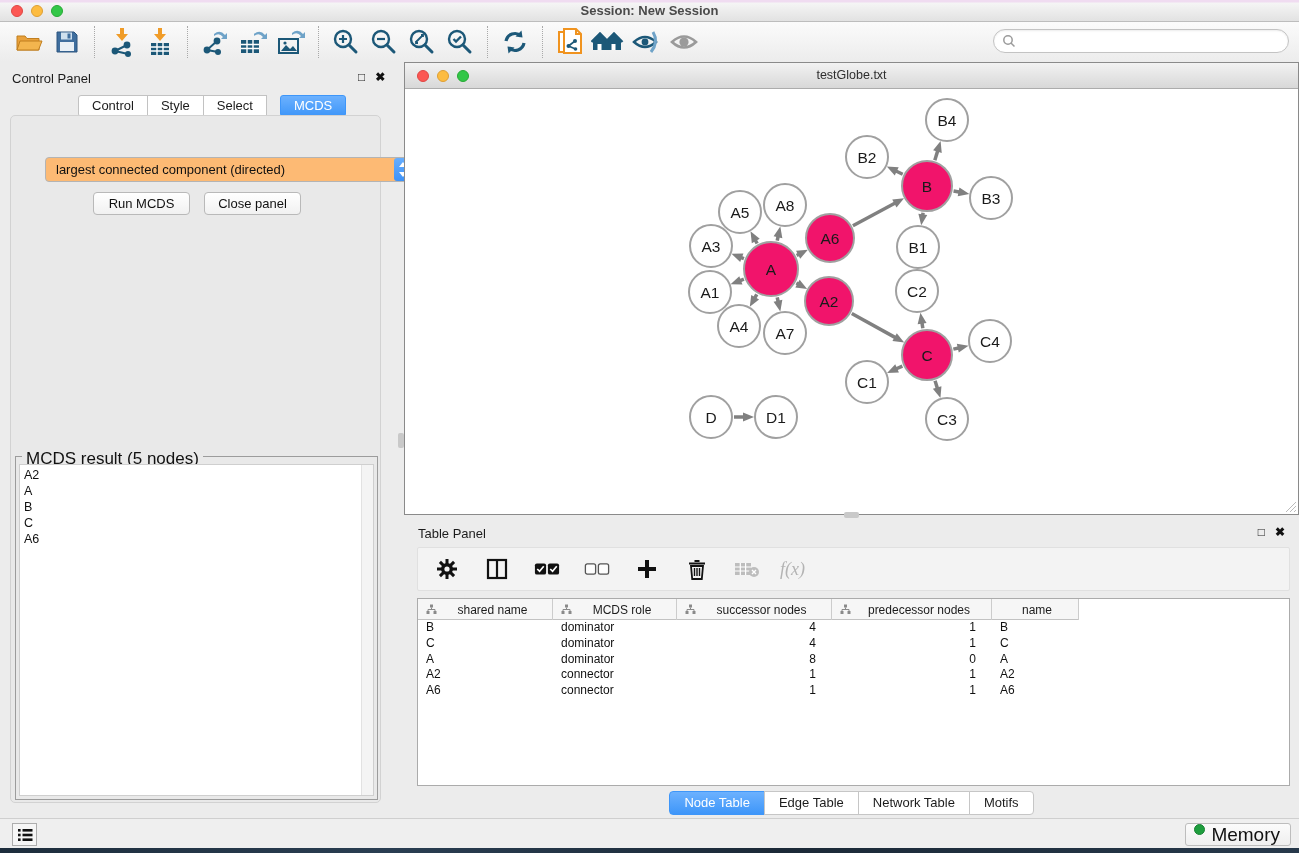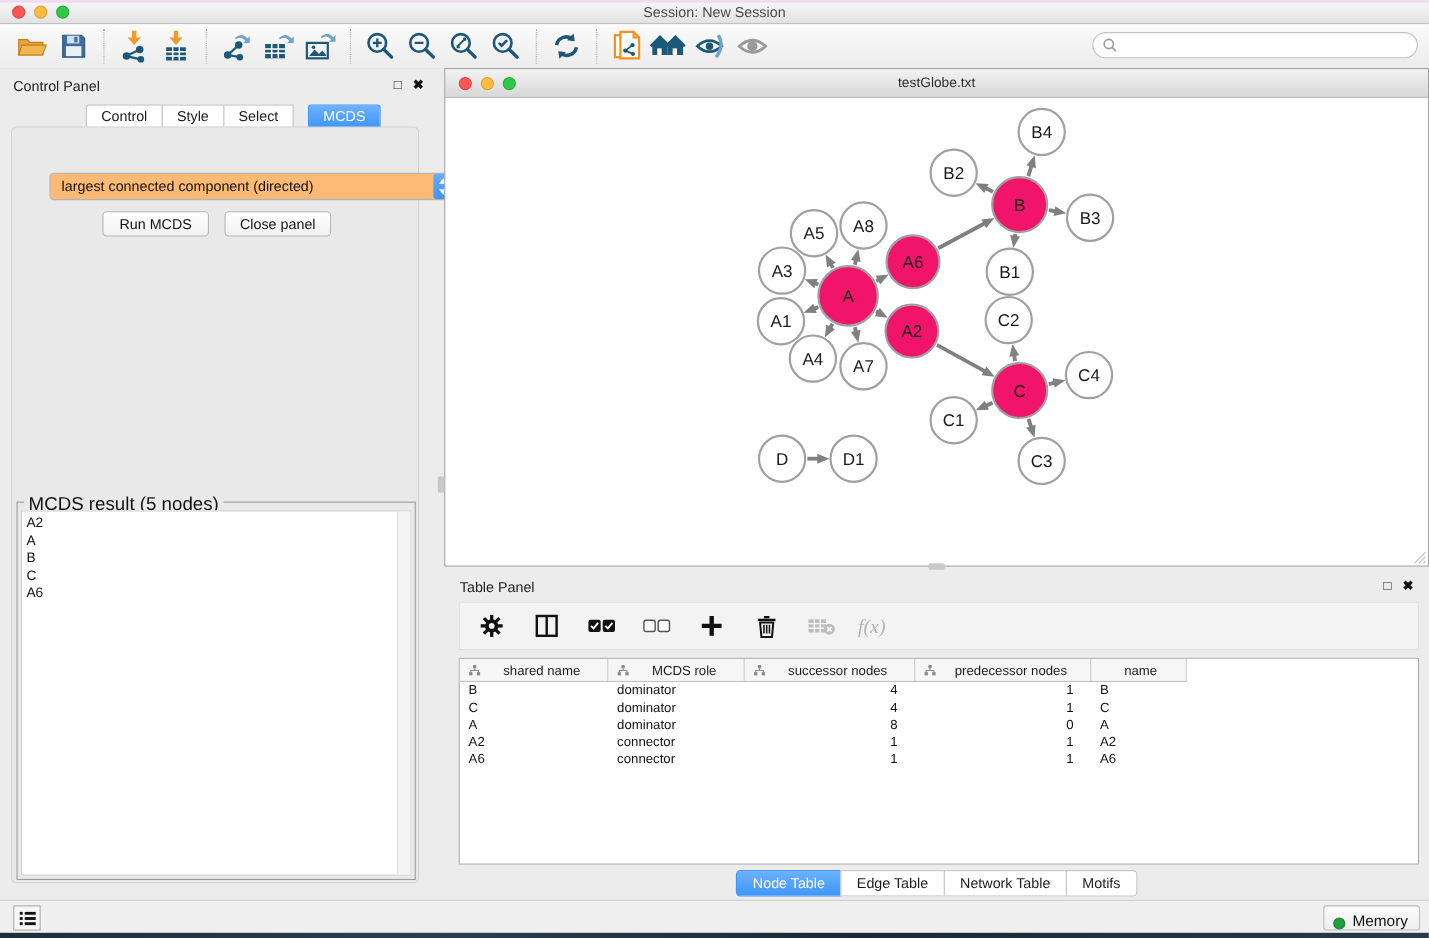--- a/index.html
+++ b/index.html
@@ -4,21 +4,21 @@
 <style>
   * { margin:0; padding:0; box-sizing:border-box; }
   html,body { width:1299px; height:853px; overflow:hidden; }
   body { font-family:"Liberation Sans", sans-serif; background:#ECECEC; position:relative; }
 
   
   #titlebar { position:absolute; left:0; top:0; width:1299px; height:22px;
     background:linear-gradient(180deg,#F0DCF1 0px,#F0DCF1 2px,#F5F5F5 3px,#E2E2E2 100%);
     border-bottom:1px solid #BDBDBD; }
   #titlebar .title { position:absolute; left:0; right:0; top:3px; text-align:center;
-    font-size:13px; color:#4a4a4a; }
+    font-size:13px; color:#4a4a4a;font-weight:bold; }
   .lights { position:absolute; display:flex; gap:8px; }
   #titlebar .lights { left:11px; top:5px; }
   .light { width:12px; height:12px; border-radius:50%; }
   .light.red { background:#FC5753; border:1px solid #DF4744; }
   .light.yellow { background:#FDBC40; border:1px solid #DE9F34; }
   .light.green { background:#33C748; border:1px solid #27AA35; }
 
   
   #toolbar { position:absolute; left:0; top:22px; width:1299px; height:41px;
     background:linear-gradient(180deg,#FBFBFB,#ECECEC); border-bottom:1px solid #C6C6C6;
@@ -122,21 +122,21 @@
   #tp-tabs .tab:last-child { border-radius:0 4px 4px 0; }
   #tp-tabs .tab.active { background:linear-gradient(180deg,#6CB1FE,#3E96F9); color:#fff; border-color:#3E96F9; }
 
   
   #statusbar { position:absolute; left:0; top:818px; width:1299px; height:30px;
     background:#EFEFEF; border-top:1px solid #CFCFCF; }
   #list-btn { position:absolute; left:12px; top:4px; width:25px; height:23px;
     background:#F6F6F6; border:1px solid #ADADAD; display:flex; align-items:center; justify-content:center; }
   #memory-btn { position:absolute; right:8px; top:4px; height:23px; padding:0 10px 0 8px;
     background:linear-gradient(180deg,#FBFBFB,#EFEFEF); border:1px solid #BDBDBD; border-radius:3px;
-    display:flex; align-items:flex-end; gap:6px; font-size:14px; color:#111; }
+    display:flex; align-items:flex-start; gap:6px; font-size:19px; color:#111; }
   #memory-dot { width:11px; height:11px; border-radius:50%; background:#1E9E3E; border:1px solid #178233; }
 
   #desktop-strip { position:absolute; left:0; top:848px; width:1299px; height:5px;
     background:linear-gradient(90deg,#1d2d3c,#2a3e52 30%,#1b2937 60%,#27394b); }
 </style>
 </head>
 <body>
 
 <div id="titlebar">
   <div class="lights">

